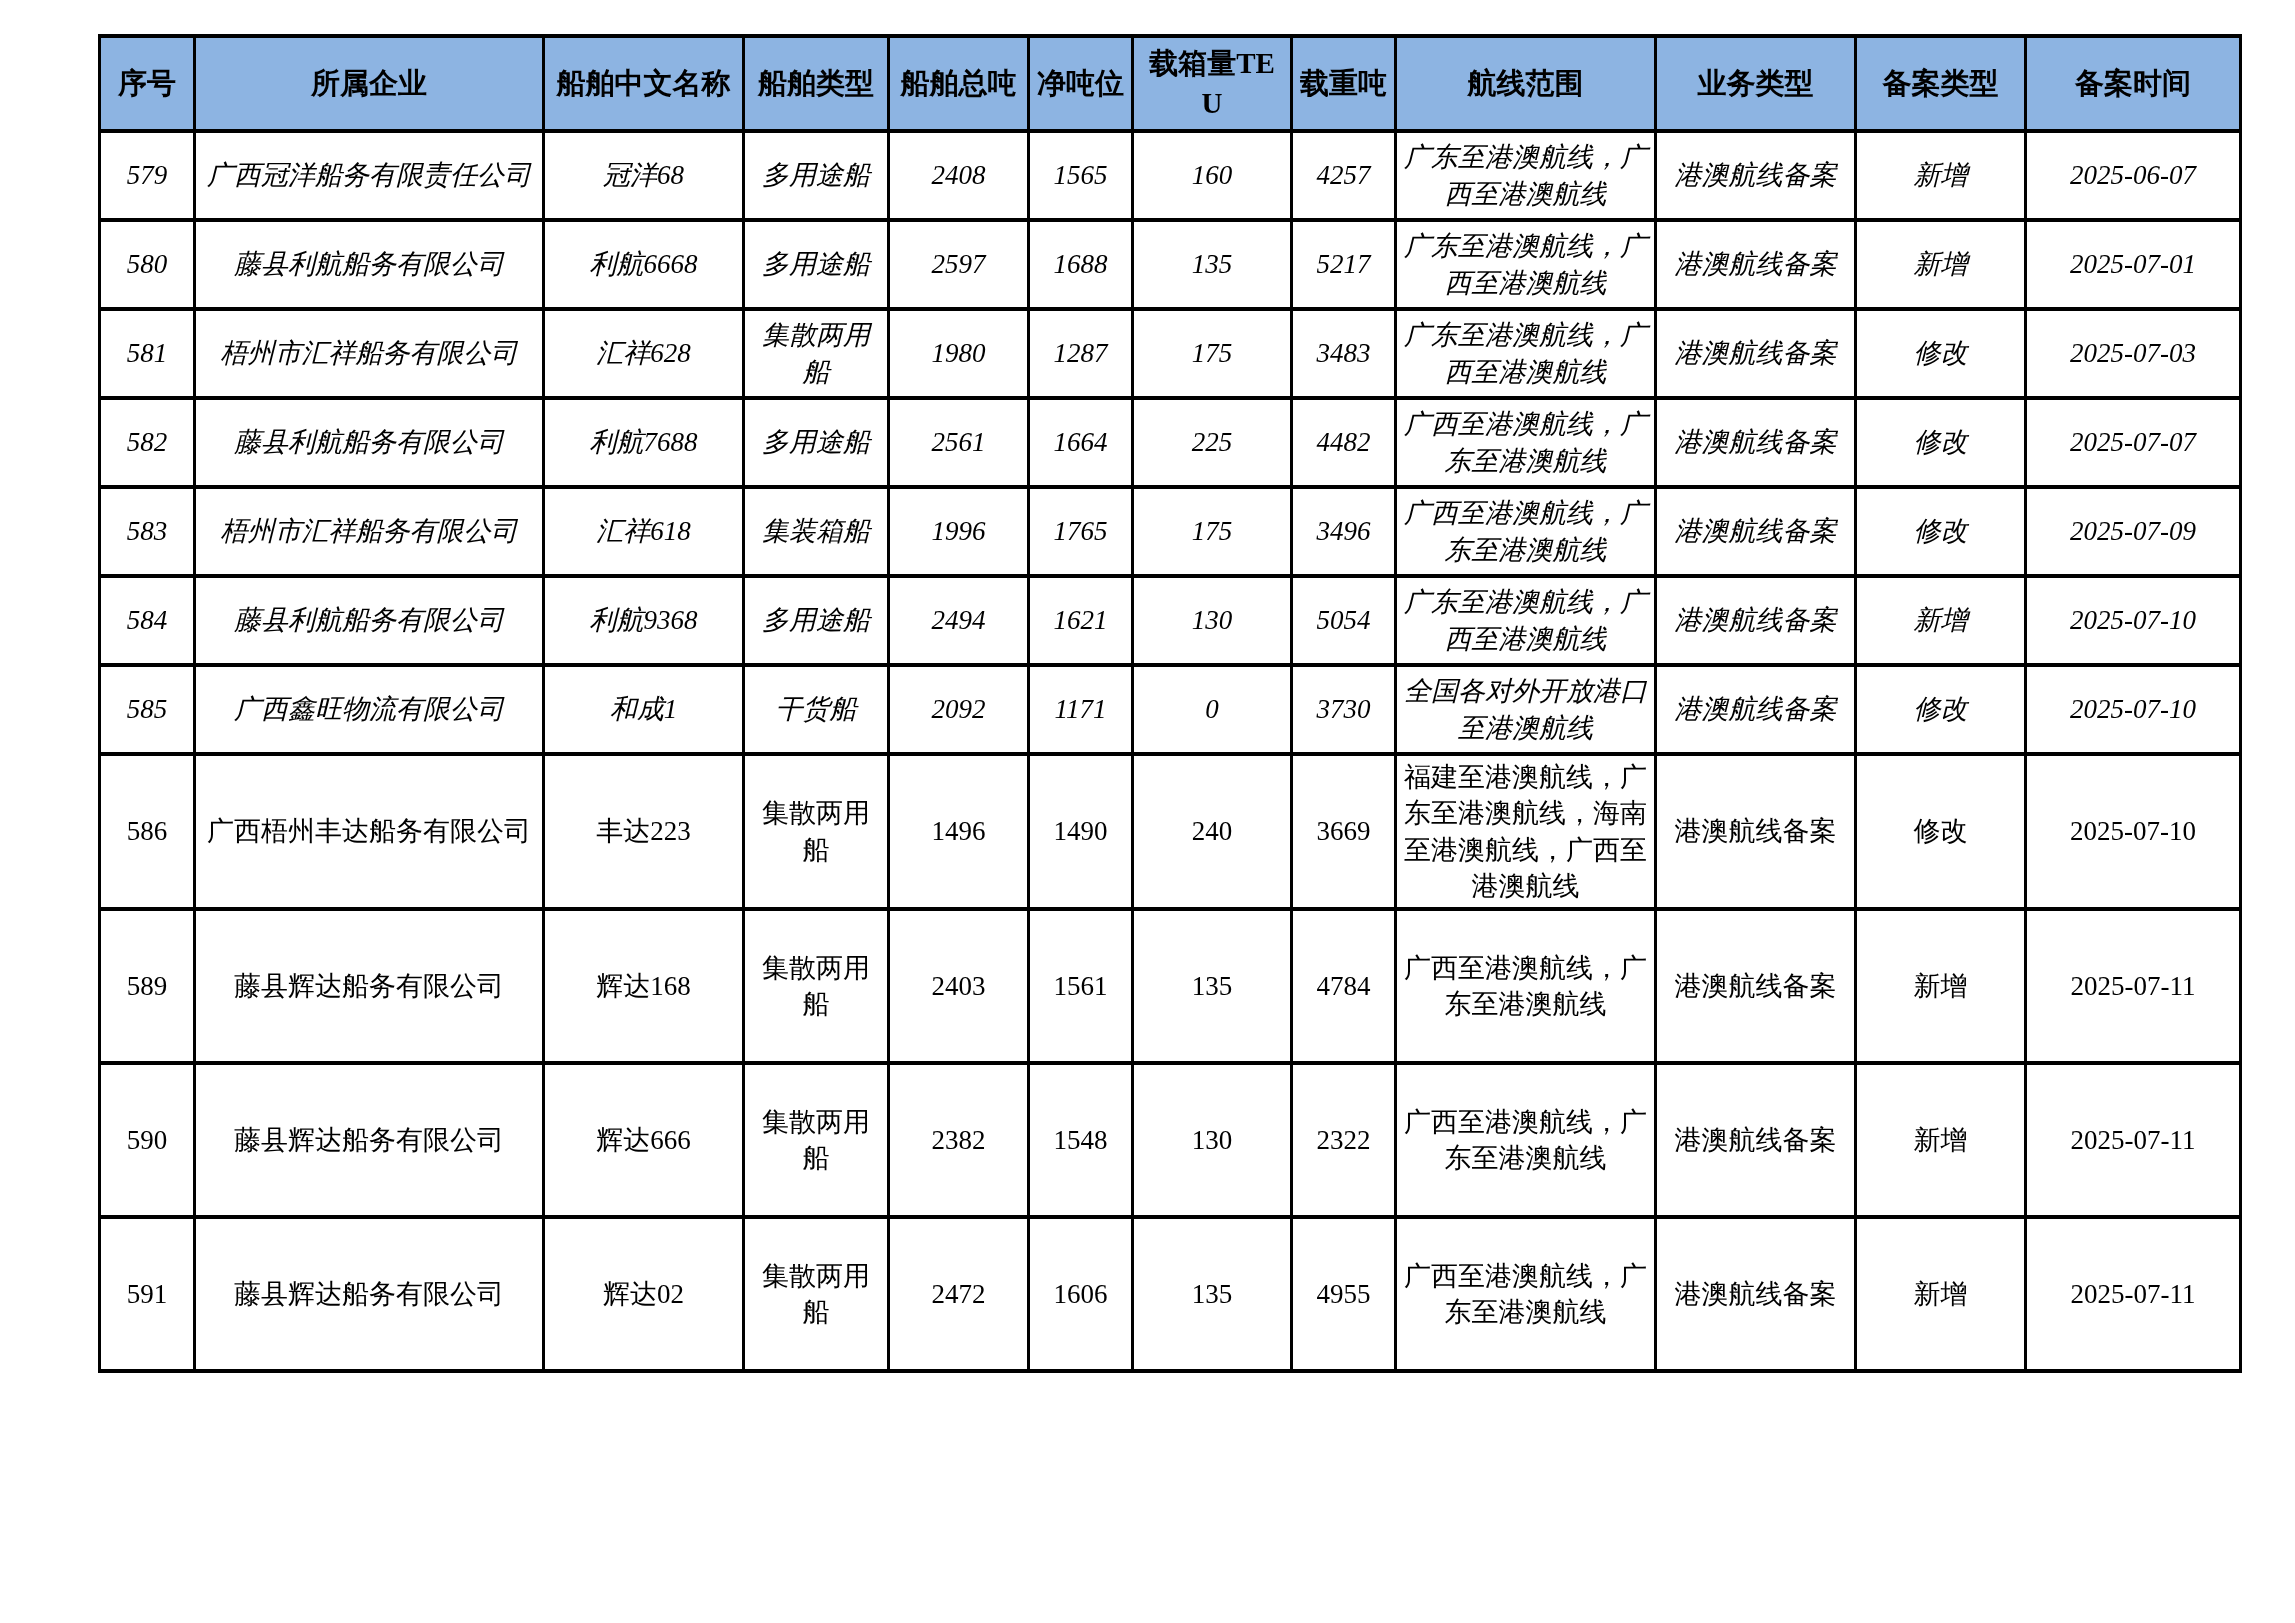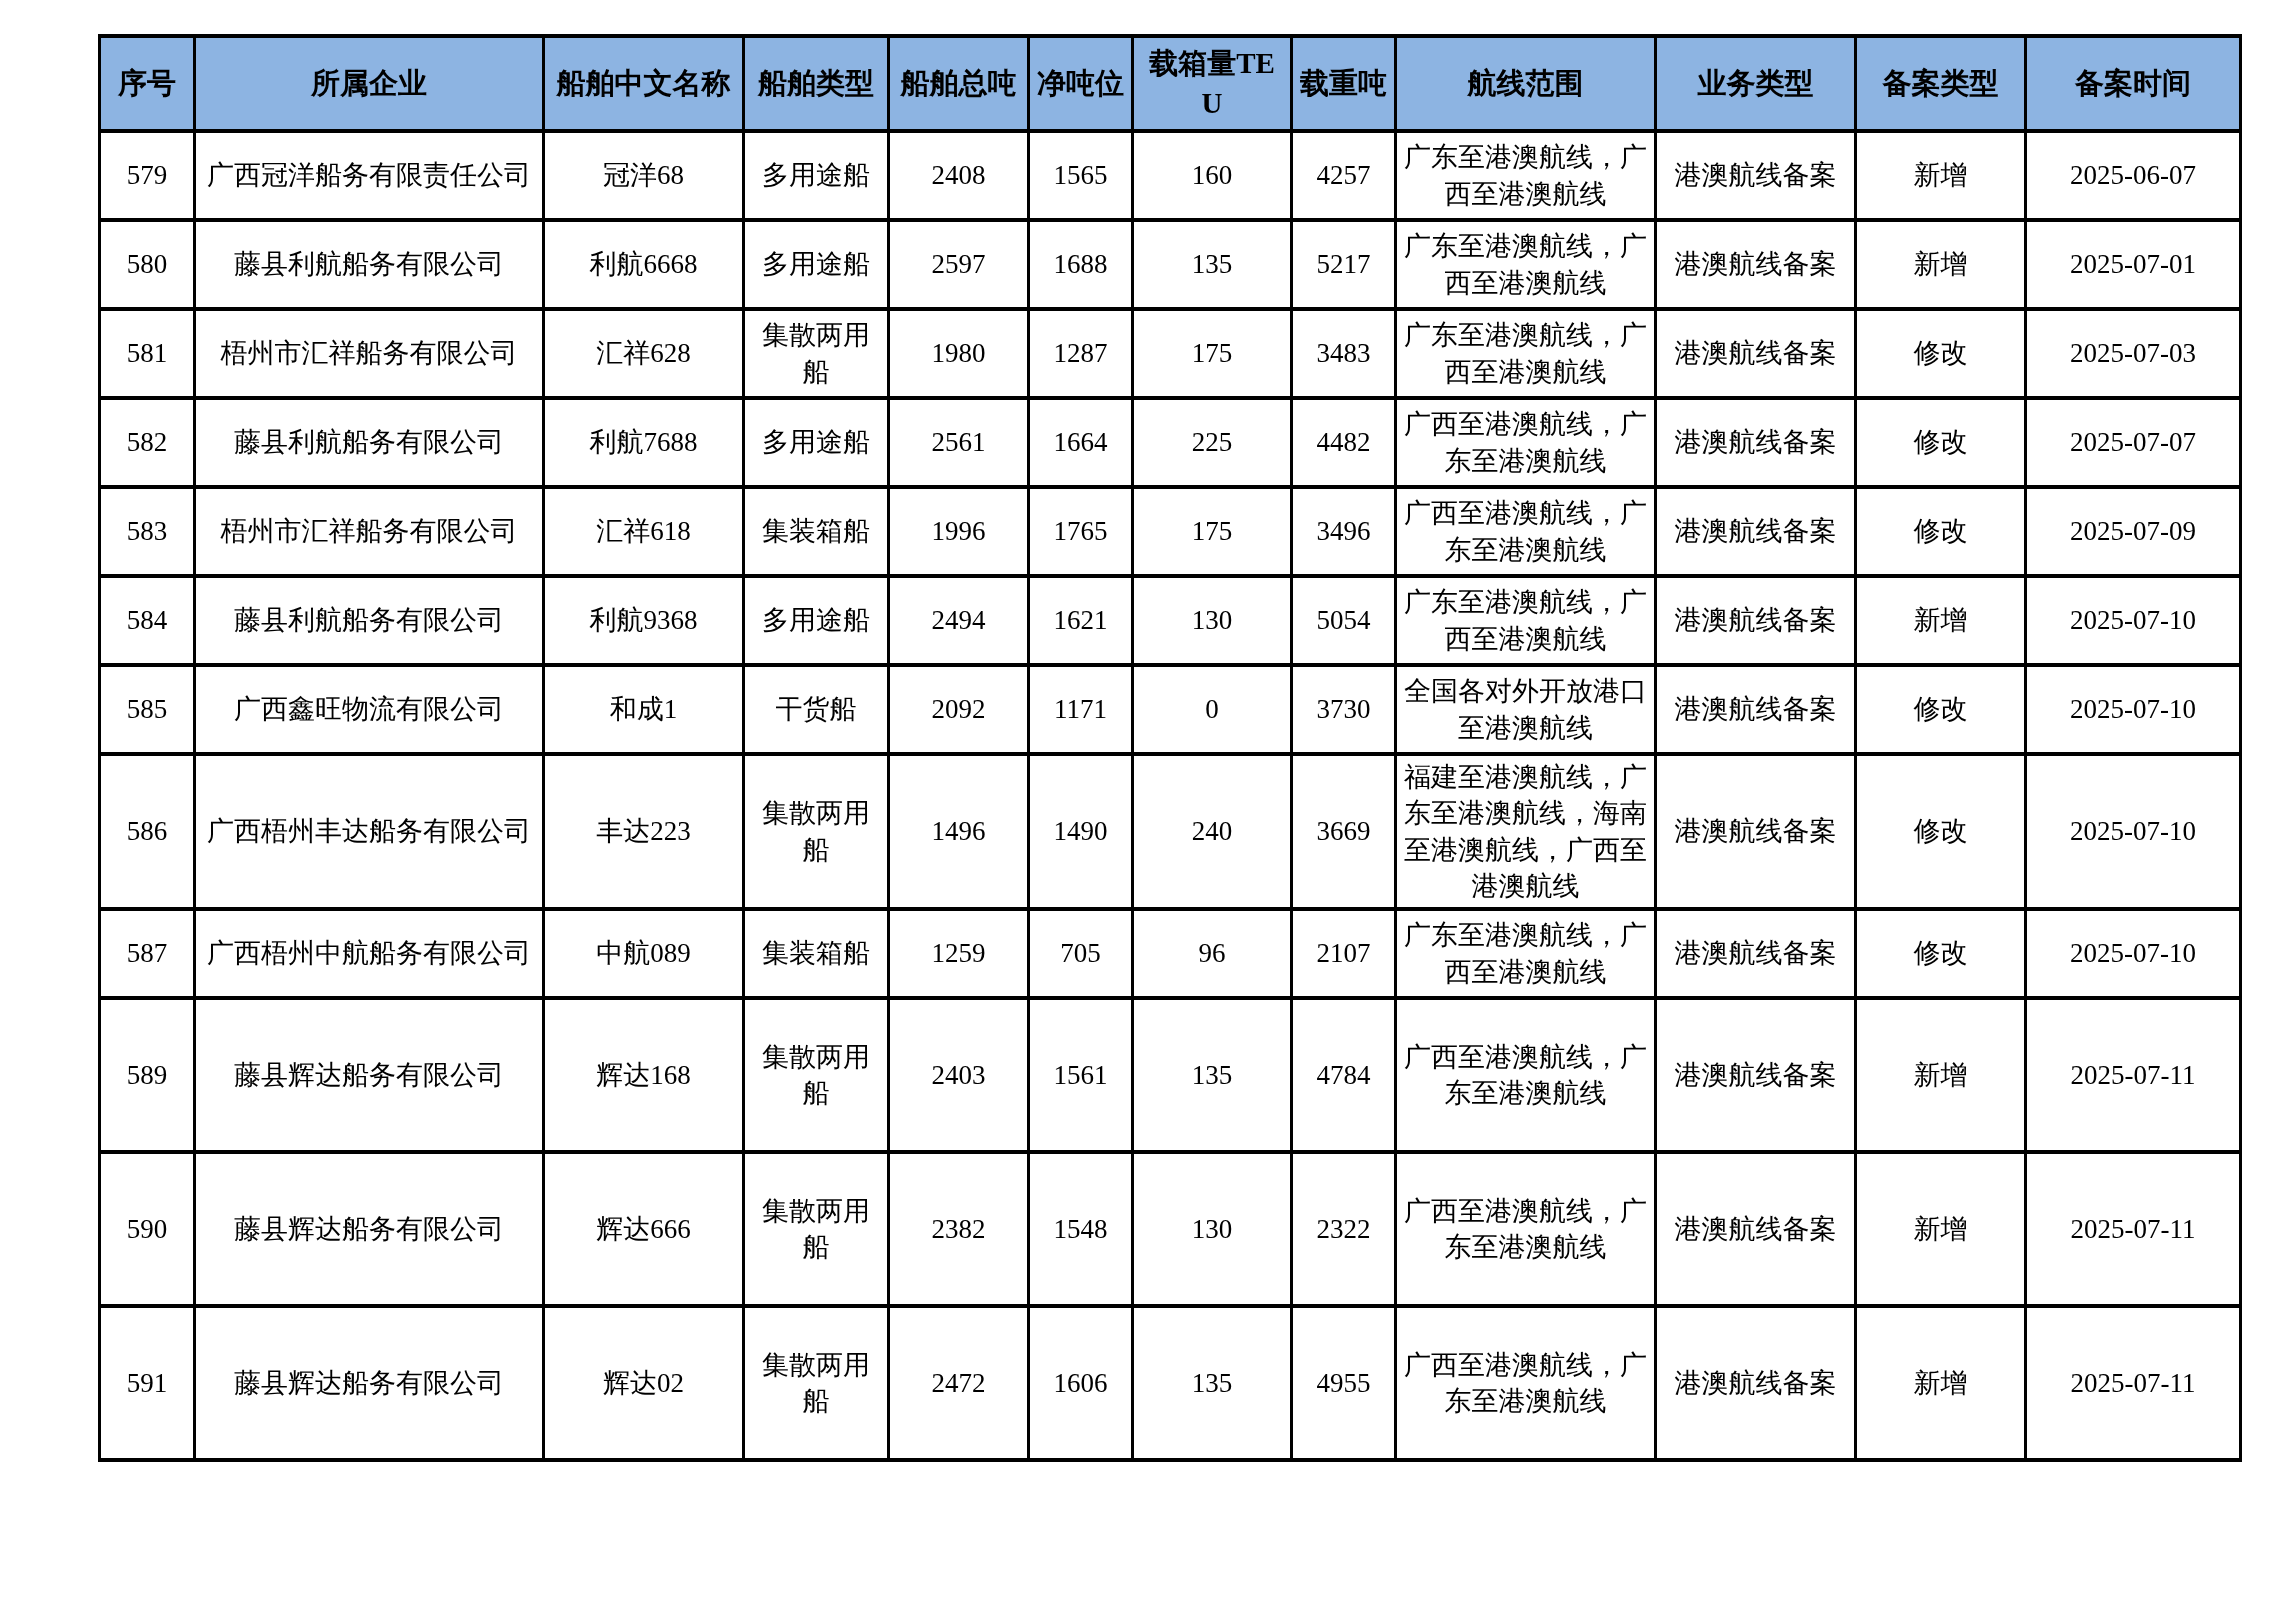--- a/index.html
+++ b/index.html
@@ -39,21 +39,21 @@
   table.records th {
     background: #8DB4E2;
     font-weight: bold;
     font-size: 29px;
     height: 95px;
   }
   table.records td {
     background: #FFFFFF;
     font-size: 27px;
   }
-  tr.s { height: 89px; }
+  tr.s { height: 89px; font-style: italic; }
   tr.m { height: 136px; }
   tr.l { height: 154px; }
   
   col.c0  { width: 95px; }
   col.c1  { width: 349px; }
   col.c2  { width: 200px; }
   col.c3  { width: 145px; }
   col.c4  { width: 140px; }
   col.c5  { width: 104px; }
   col.c6  { width: 159px; }
@@ -204,34 +204,20 @@
           <td>集散两用船</td>
           <td>1496</td>
           <td>1490</td>
           <td>240</td>
           <td>3669</td>
           <td>福建至港澳航线，广东至港澳航线，海南至港澳航线，广西至港澳航线</td>
           <td>港澳航线备案</td>
           <td>修改</td>
           <td>2025-07-10</td>
         </tr>
-        <tr class="s">
-          <td>587</td>
-          <td>广西梧州中航船务有限公司</td>
-          <td>中航089</td>
-          <td>集装箱船</td>
-          <td>1259</td>
-          <td>705</td>
-          <td>96</td>
-          <td>2107</td>
-          <td>广东至港澳航线，广西至港澳航线</td>
-          <td>港澳航线备案</td>
-          <td>修改</td>
-          <td>2025-07-10</td>
-        </tr>
         <tr class="l">
           <td>589</td>
           <td>藤县辉达船务有限公司</td>
           <td>辉达168</td>
           <td>集散两用船</td>
           <td>2403</td>
           <td>1561</td>
           <td>135</td>
           <td>4784</td>
           <td>广西至港澳航线，广东至港澳航线</td>

